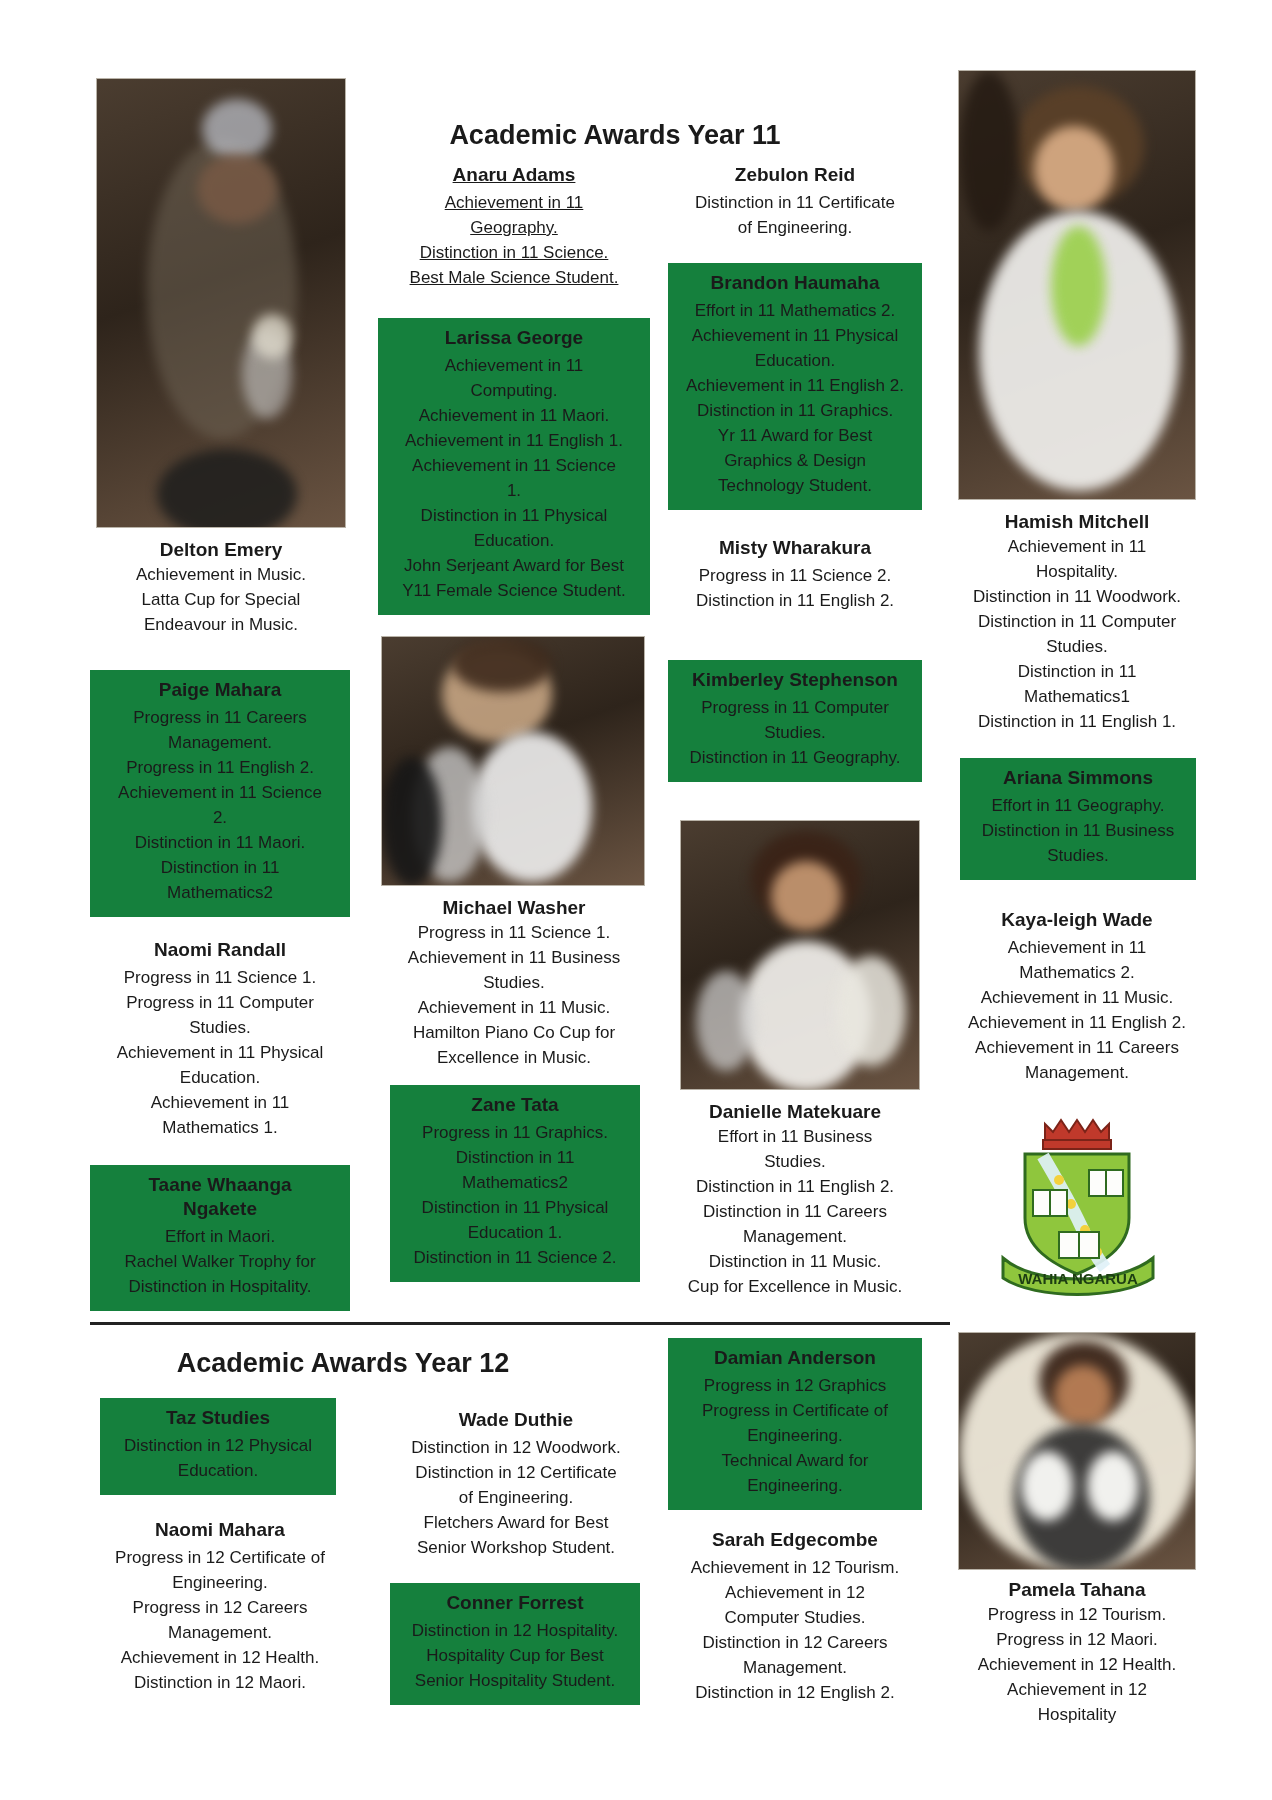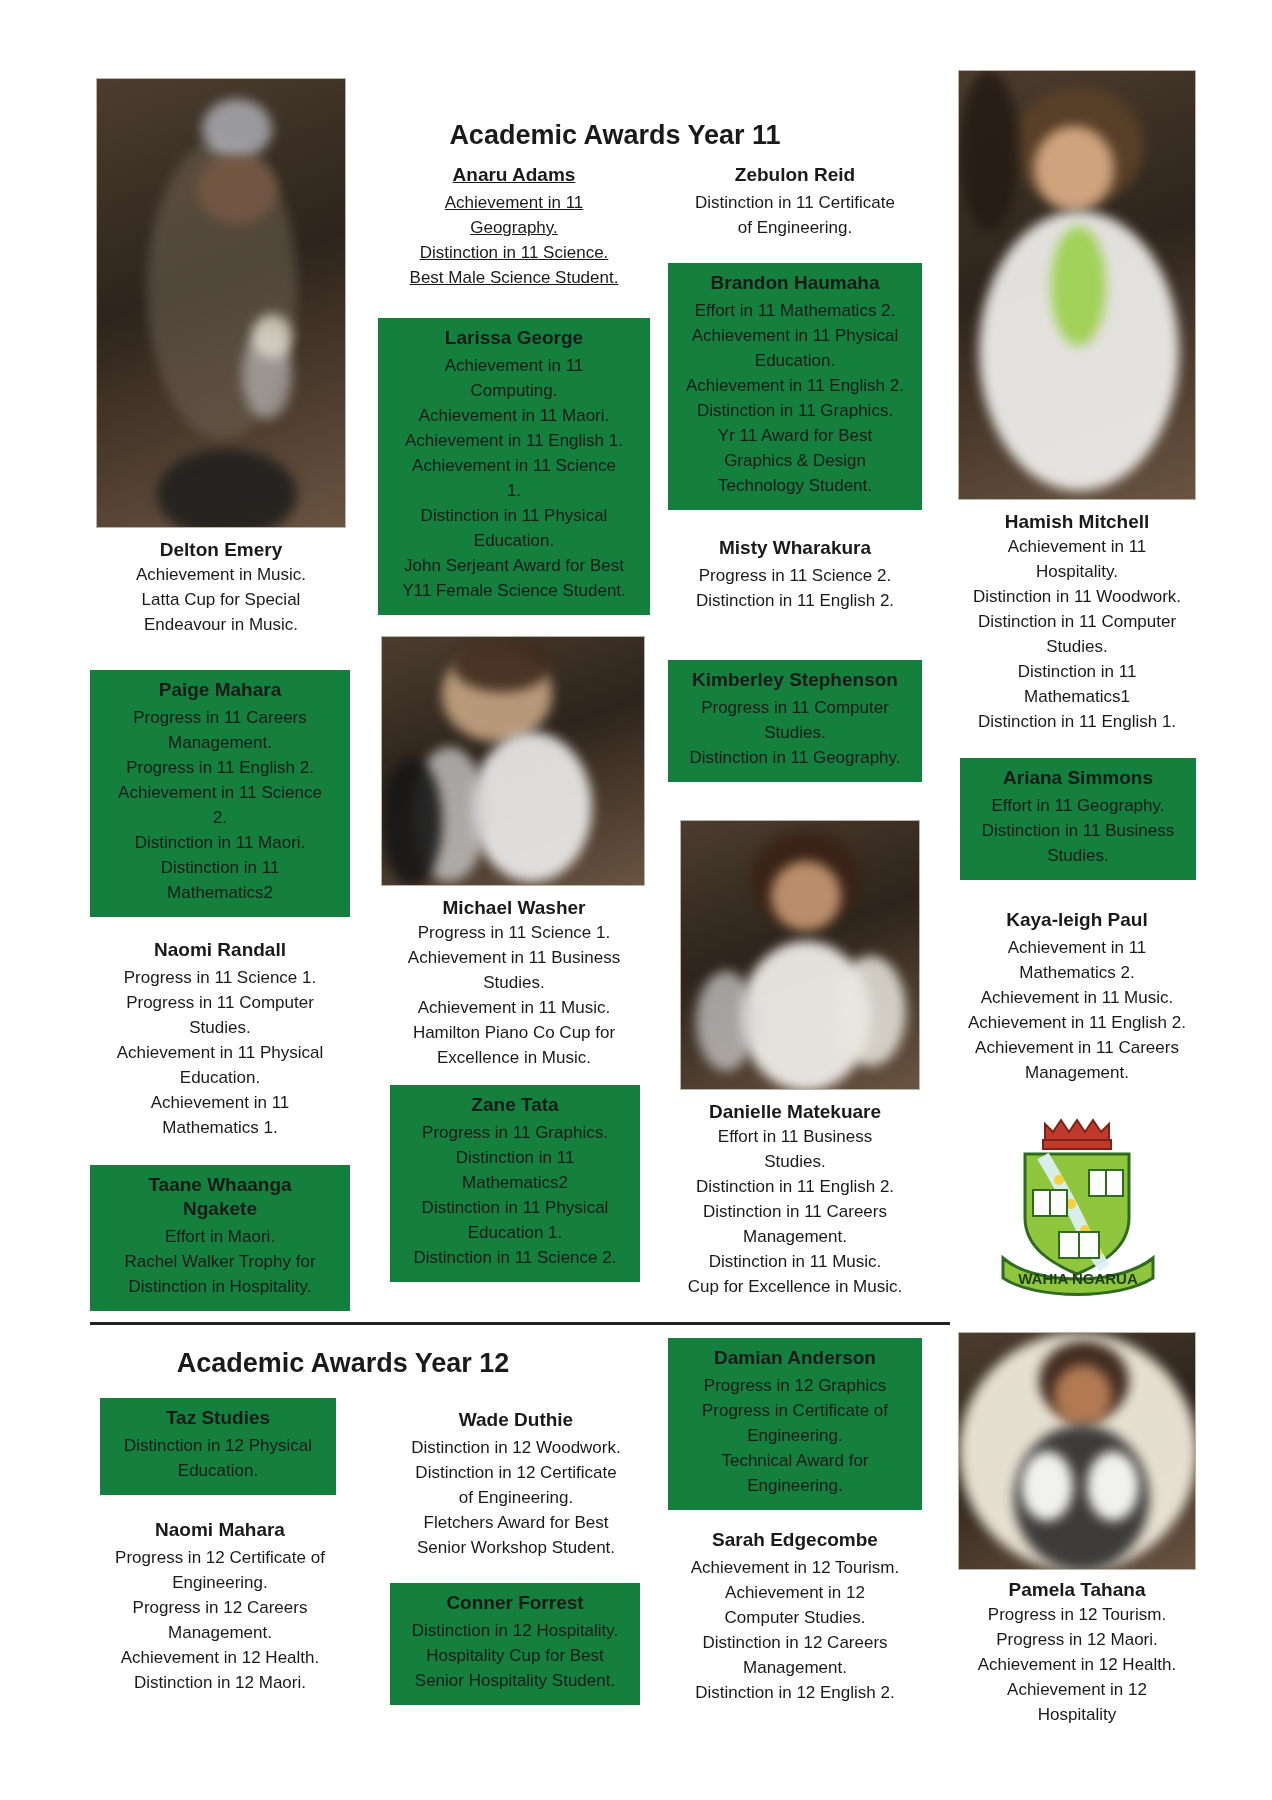--- a/index.html
+++ b/index.html
@@ -253,21 +253,21 @@
   </div>
 
   <div class="card abs" style="left:960px; top:758px; width:236px;">
     <div class="name">Ariana Simmons</div>
     <div class="lines" style="white-space:pre-line;">Effort in 11 Geography.
 Distinction in 11 Business
 Studies.</div>
   </div>
 
   <div class="card plain abs" style="left:950px; top:900px; width:254px;">
-    <div class="name">Kaya-leigh Paul</div>
+    <div class="name">Kaya-leigh Wade</div>
     <div class="lines" style="white-space:pre-line;">Achievement in 11
 Mathematics 2.
 Achievement in 11 Music.
 Achievement in 11 English 2.
 Achievement in 11 Careers
 Management.</div>
   </div>
 
   <div class="abs" style="left:985px; top:1108px; width:190px; height:195px;">
     <svg viewBox="0 0 190 195" width="190" height="195">

